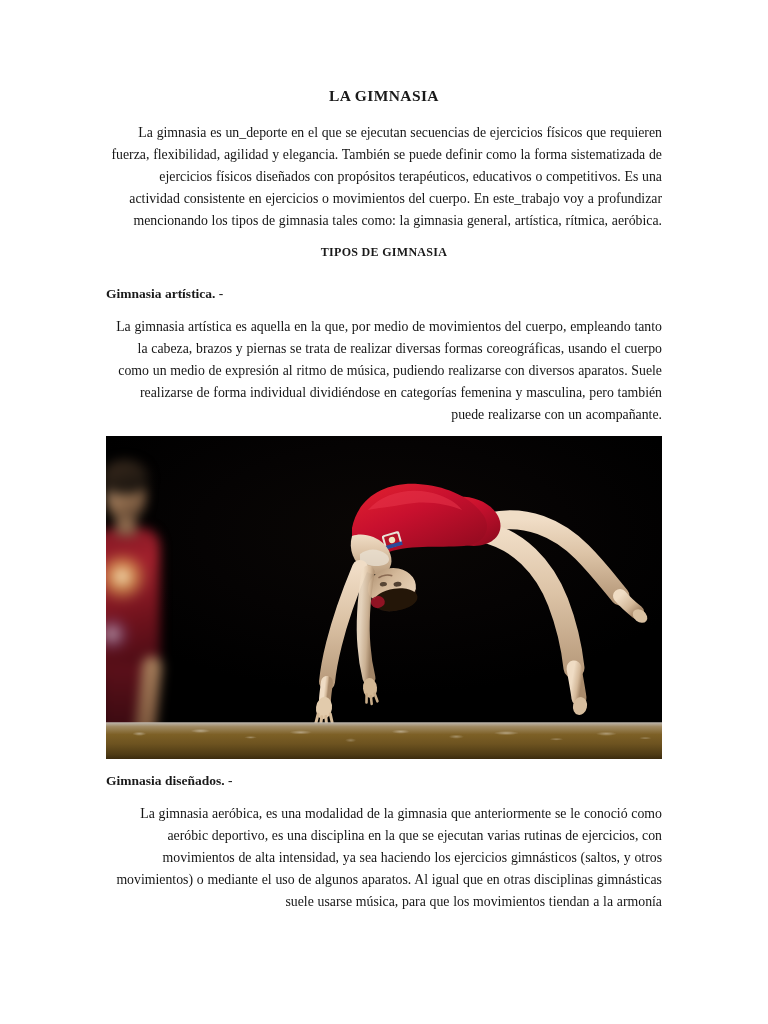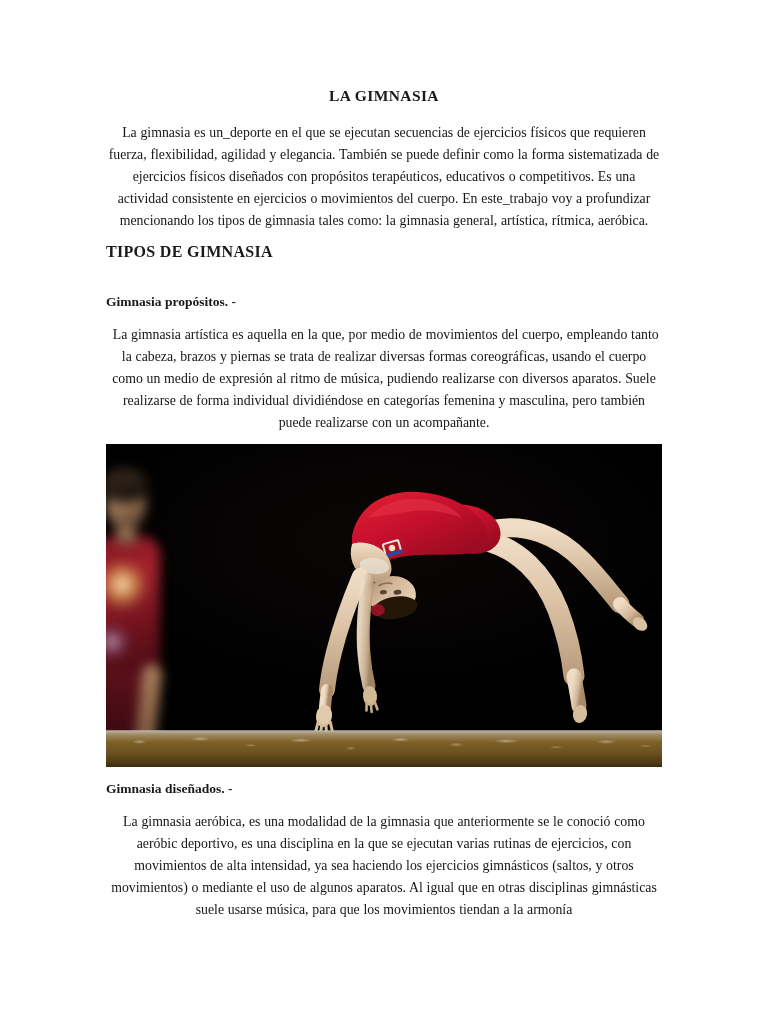--- a/index.html
+++ b/index.html
@@ -25,37 +25,38 @@
   }
   .doc-title {
     font-size: 15.5px;
     font-weight: bold;
     text-align: center;
     letter-spacing: 0.4px;
     margin: 0 0 16px 0;
     line-height: 20px;
   }
   .section-title {
-    font-size: 16px;
+    font-size: 12px;
     font-weight: bold;
+    text-align: center;
     letter-spacing: 0.3px;
-    margin: 0 0 30px 0;
+    margin: 0 0 22px 0;
     line-height: 20px;
   }
   .subheading {
     font-size: 13.5px;
     font-weight: bold;
     text-align: left;
     margin: 0 0 12px 0;
     line-height: 20px;
   }
   .para {
     font-size: 13.8px;
     line-height: 22px;
-    text-align: center;
+    text-align: right;
     margin: 0 0 10px 0;
     color: #151515;
     word-spacing: 0.3px;
   }
   .para.indent-sp::before {
     content: " ";
     white-space: pre;
   }
   
   .photo-wrap {
@@ -188,21 +189,21 @@
 
 <div class="page">
   <div class="content">
 
     <h1 class="doc-title">LA GIMNASIA</h1>
 
     <p class="para">La gimnasia es un_deporte en el que se ejecutan secuencias de ejercicios físicos que requieren fuerza, flexibilidad, agilidad y elegancia. También se puede definir como la forma sistematizada de ejercicios físicos diseñados con propósitos terapéuticos, educativos o competitivos. Es una actividad consistente en ejercicios o movimientos del cuerpo. En este_trabajo voy a profundizar mencionando los tipos de gimnasia tales como: la gimnasia general, artística, rítmica, aeróbica.</p>
 
     <h2 class="section-title">TIPOS DE GIMNASIA</h2>
 
-    <h3 class="subheading">Gimnasia propósitos. -</h3>
+    <h3 class="subheading">Gimnasia artística. -</h3>
 
     <p class="para indent-sp">La gimnasia artística es aquella en la que, por medio de movimientos del cuerpo, empleando tanto la cabeza, brazos y piernas se trata de realizar diversas formas coreográficas, usando el cuerpo como un medio de expresión al ritmo de música, pudiendo realizarse con diversos aparatos. Suele realizarse de forma individual dividiéndose en categorías femenina y masculina, pero también puede realizarse con un acompañante.</p>
 
     <div class="photo-wrap">
       <div class="photo-bg"></div>
 
       <div class="bg-gymnast">
         <div class="bgg-torso"></div>
         <div class="bgg-legs"></div>
         <div class="bgg-neck"></div>

